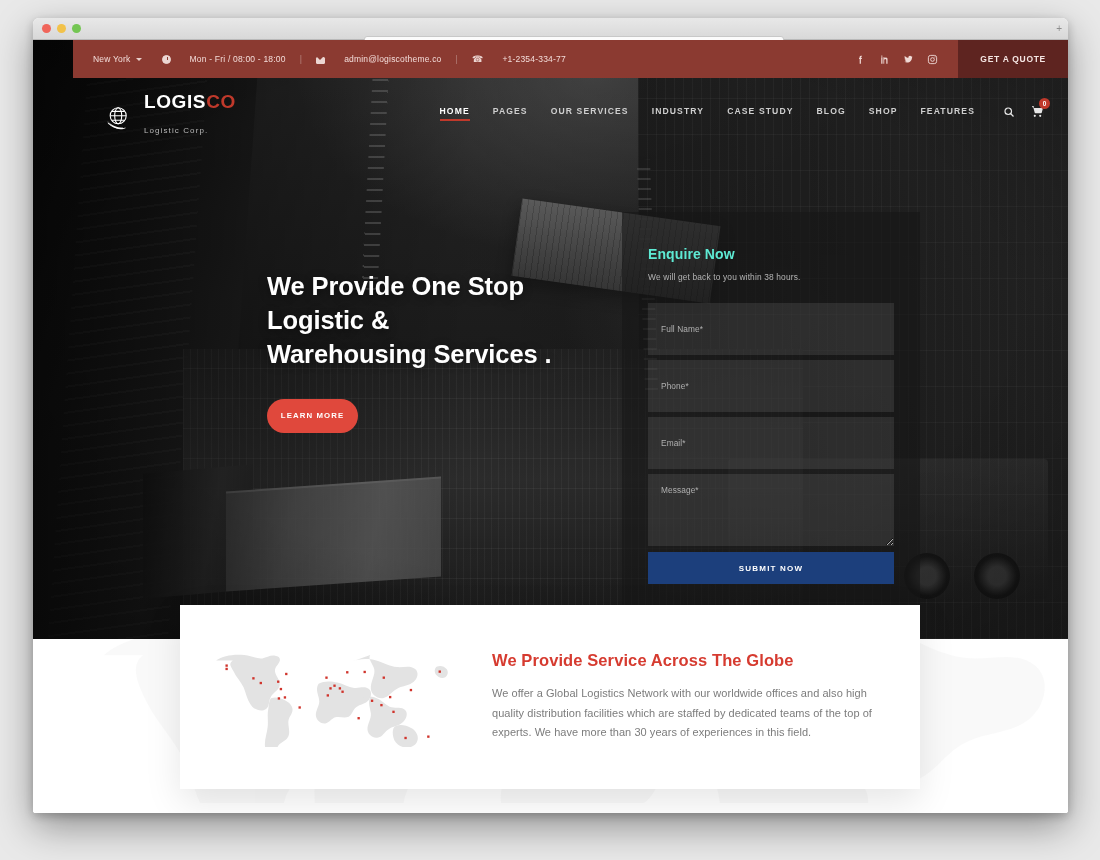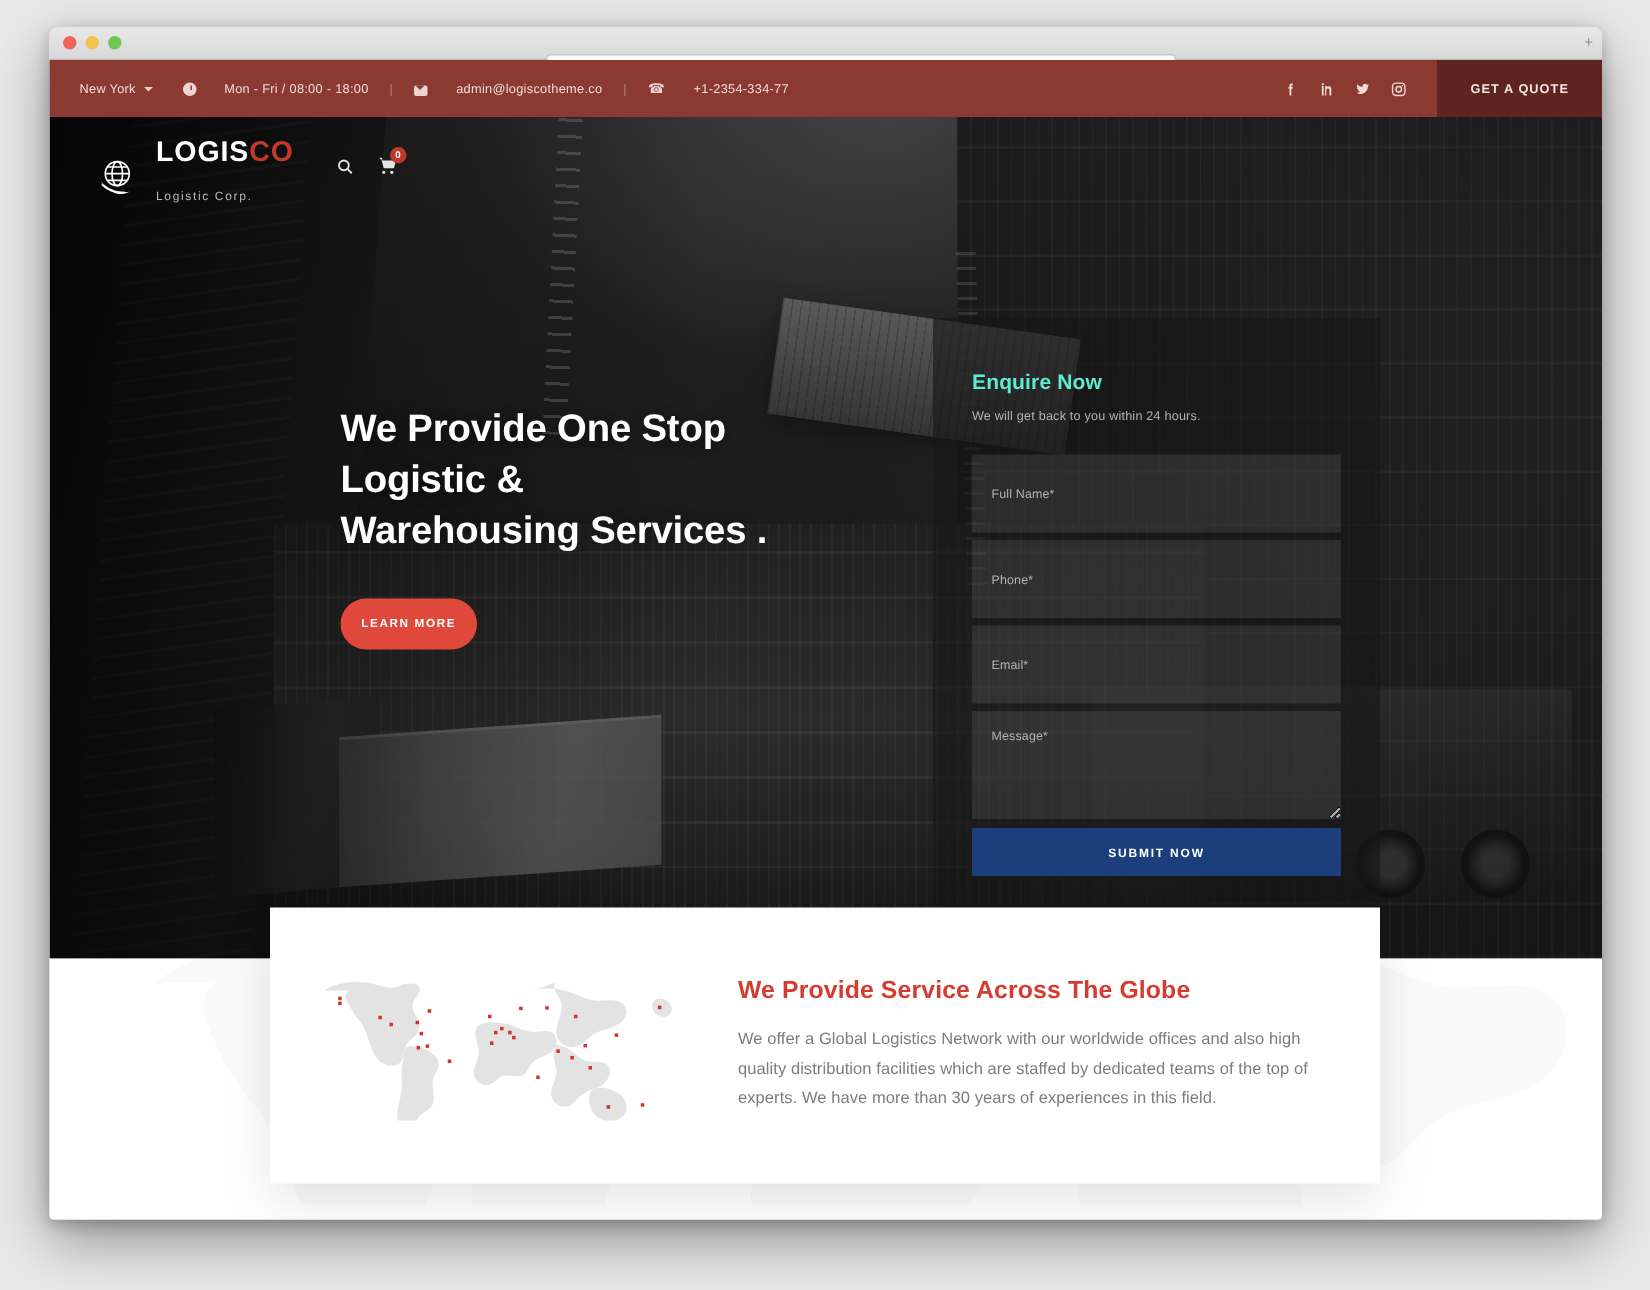--- a/index.html
+++ b/index.html
@@ -112,20 +112,21 @@
     background: #ffffff;
     overflow: hidden;
   }
 
   
   .hero {
     position: relative;
     height: 599px;
     overflow: hidden;
     background: #1d1d1d;
+    padding-left: 40px;
   }
 
   
   .hero-photo {
     position: absolute;
     inset: 0;
     background:
       
       radial-gradient(ellipse 420px 260px at 54% 6%, rgba(150,150,150,0.34), rgba(0,0,0,0) 70%),
       radial-gradient(ellipse 300px 200px at 72% 46%, rgba(130,130,130,0.22), rgba(0,0,0,0) 72%),
@@ -699,20 +700,30 @@
               <path d="M5 22c6 7 15 10 24 9-7 4-17 2-24-9z" fill="#ffffff" opacity="0.92"></path>
               <path d="M6 25c5 5 12 7 19 6.5" stroke="#ffffff" stroke-width="1.2" fill="none"></path>
             </svg>
           </span>
           <span>
             <span class="logo-text-main"><span>LOGIS</span><span class="co">CO</span></span>
             <span class="logo-sub" style="display:block">Logistic Corp.</span>
           </span>
         </div>
 
+        <div class="nav-menu">
+          <span class="nav-item active">HOME</span>
+          <span class="nav-item">PAGES</span>
+          <span class="nav-item">OUR SERVICES</span>
+          <span class="nav-item">INDUSTRY</span>
+          <span class="nav-item">CASE STUDY</span>
+          <span class="nav-item">BLOG</span>
+          <span class="nav-item">SHOP</span>
+          <span class="nav-item">FEATURES</span>
+        </div>
 
         <div class="nav-tools">
           <span class="nav-icon">
             <svg width="12" height="12" viewBox="0 0 24 24" fill="none" stroke="currentColor" stroke-width="2.4">
                 <circle cx="10.5" cy="10.5" r="6.5"></circle>
                 <path d="M15.5 15.5L21 21"></path>
               </svg>
           </span>
           <span class="nav-icon">
             <svg width="13" height="13" viewBox="0 0 24 24" fill="currentColor">
@@ -726,21 +737,21 @@
       <div class="hero-content">
         <h1 class="hero-title">
           <span style="display: block;">We Provide One Stop Logistic &amp;</span>
           <span style="display: block;">Warehousing Services .</span>
         </h1>
         <div class="learn-more">LEARN MORE</div>
       </div>
 
       <div class="enquire-panel">
         <div class="enquire-title">Enquire Now</div>
-        <div class="enquire-sub">We will get back to you within 24 hours.</div>
+        <div class="enquire-sub">We will get back to you within 38 hours.</div>
         <form class="form-fields">
           <input class="f-input" type="text" placeholder="Full Name*" style="">
           <input class="f-input" type="text" placeholder="Phone*" style="">
           <input class="f-input" type="text" placeholder="Email*" style="">
           <textarea class="f-textarea" placeholder="Message*" style=""></textarea>
           <button class="submit-btn">SUBMIT NOW</button>
         </form>
       </div>
     </section>
 

